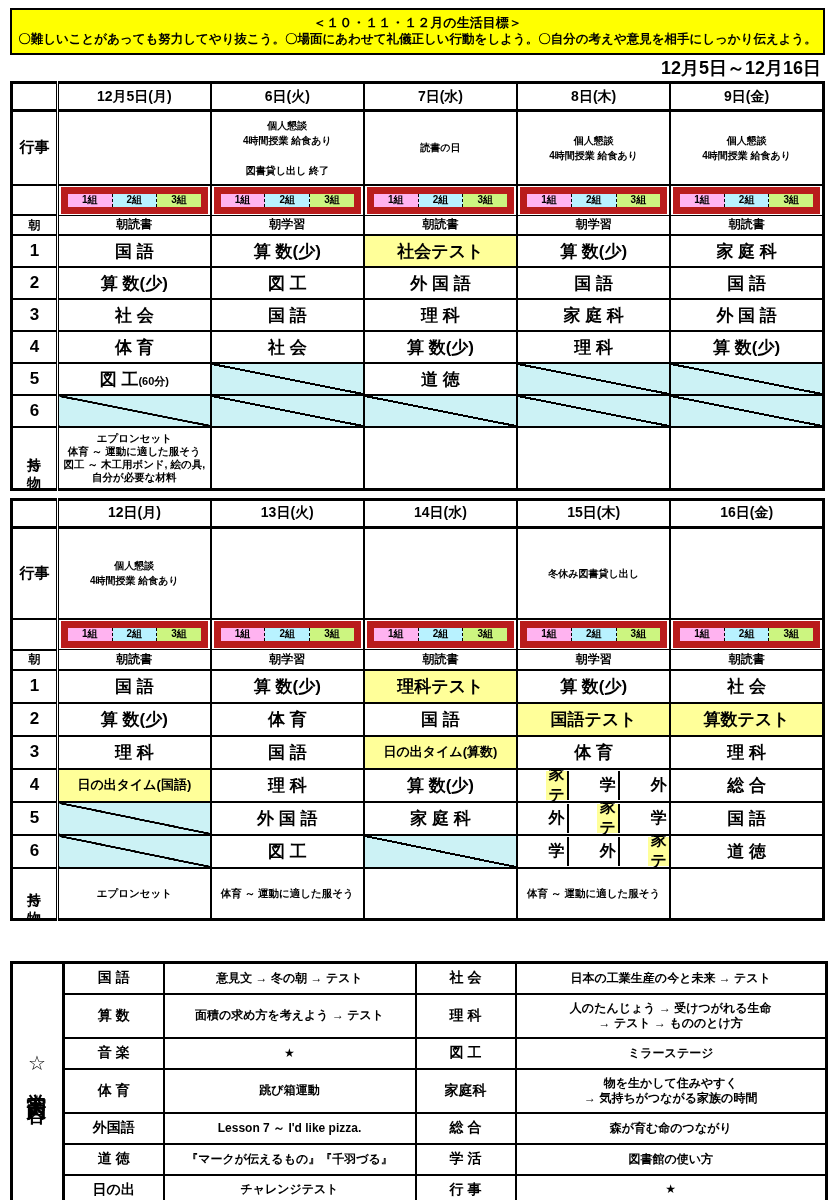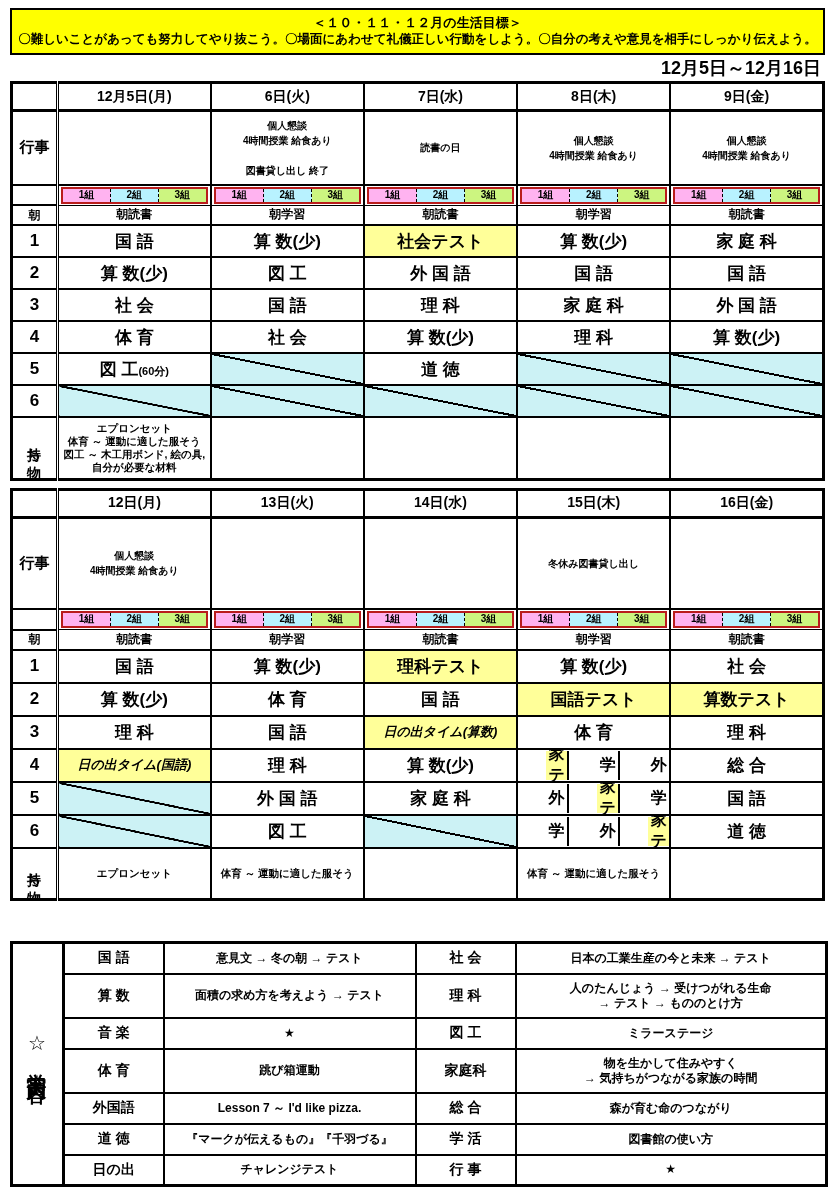--- a/index.html
+++ b/index.html
@@ -20,32 +20,32 @@
   table.study{border:3px solid #000;}
   .sched col.lc{width:46px;}
   .sched tr.days{height:28px;}
   .sched tr.days th{font-size:14px;border-bottom:3px solid #000;}
   .sched th.lh{border-right:3px double #000;}
   .sched tr.events td{font-size:10px;line-height:15px;white-space:pre-line;margin-top:44px;}
   .w1 tr.events{height:74px;}
   .w2 tr.events{height:92px;}
   .sched tr.striprow{height:16px;}
   .sched tr.striprow td{border-top:1px solid #000;border-bottom:1px solid #000;padding:1px 2px;}
-  .strip{display:flex;height:13px;border:2px solid #b91c1c;}
+  .strip{display:flex;height:13px;border:7px solid #b91c1c;}
   .strip>span{flex:1;font-size:10px;line-height:12px;}
   .strip>span:nth-child(1){background:var(--class1-bg,#ffb3f0);border-right:1px dashed #000;}
   .strip>span:nth-child(2){background:var(--class2-bg,#b8f2ff);border-right:1px dashed #000;}
   .strip>span:nth-child(3){background:var(--class3-bg,#ccf580);}
   .sched tr.morn{height:20px;}
   .sched tr.morn th,.sched tr.morn td{font-size:12px;border-top:1px solid #000;}
   .sched tr.period{height:32px;}
   .w2 tr.period{height:33px;}
   .sched tr.period th{font-size:17px;}
   .sched tr.period td{font-size:17px;}
-  td.fit{font-size:13px !important;font-style:italic;}
+  td.fit{font-size:13px !important;}
   .note{font-size:11px;}
   .hl{background:var(--test-highlight-bg,#ffff99);}
   td.slash{
     background-color:var(--no-class-bg,#ccf2f5);
     background-image:linear-gradient(to top right,transparent calc(50% - 1px),#000 calc(50% - 1px),#000 calc(50% + 1px),transparent calc(50% + 1px));
   }
   td.split{padding:0;}
   .sw{display:flex;width:100%;height:29px;}
   .sw>div{flex:1;display:flex;align-items:center;justify-content:center;font-size:16px;border-right:2px solid #000;margin-left:28px;}
   .sw>div:last-child{border-right:none;}

